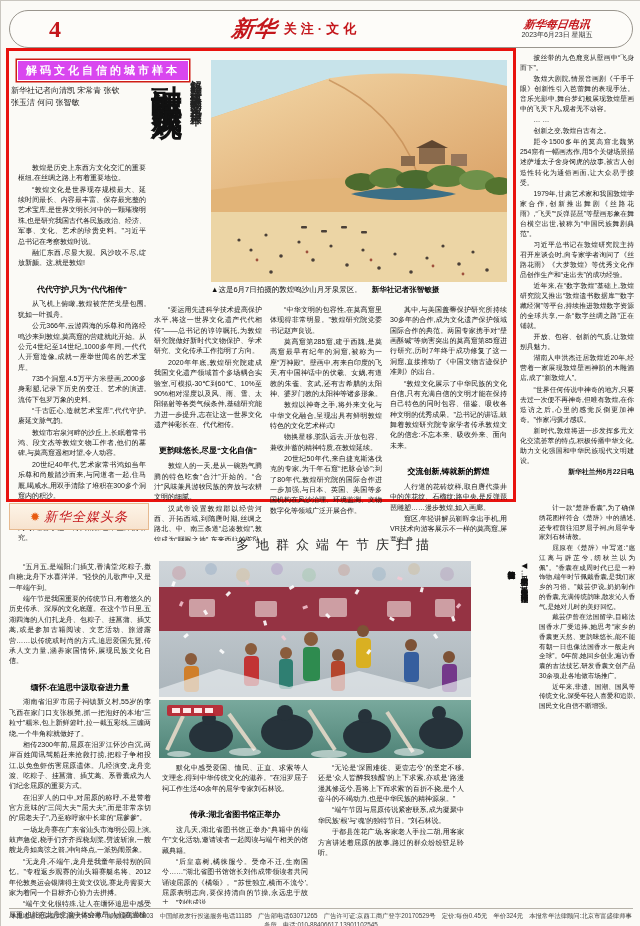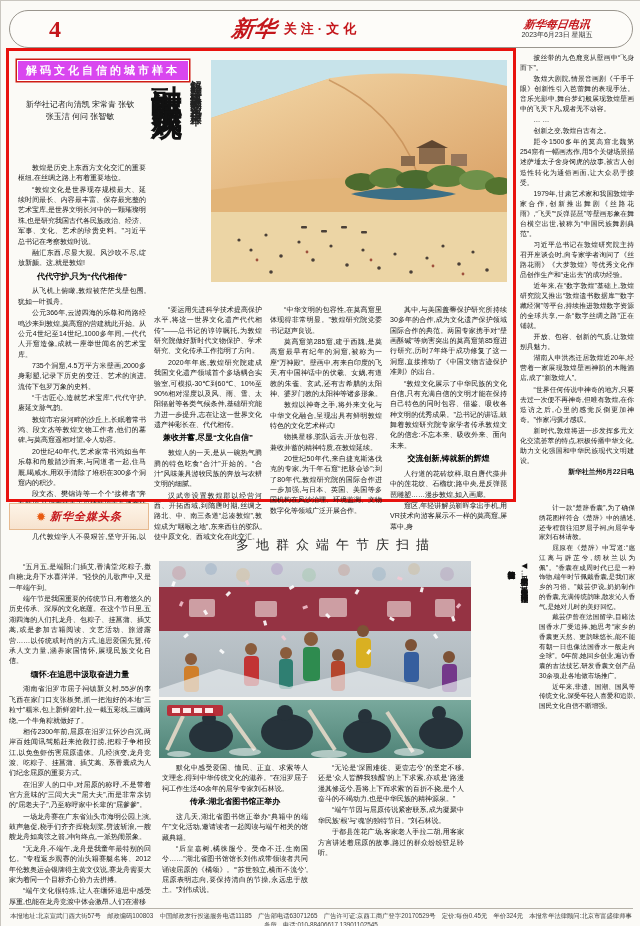--- a/index.html
+++ b/index.html
@@ -15,46 +15,46 @@
   .script{font-style:italic;font-weight:bold;color:#c4171c;transform:skewX(-8deg);}
   .hdr-logo{font-size:22px;}
   .hdr-sec{font-size:13px;font-weight:bold;color:#c4171c;letter-spacing:4px;}
   .hdr-r{width:130px;text-align:center;line-height:1.2;padding-right:10px;}
   .hdr-mast{font-size:11px;}
   .hdr-date{font-size:7px;color:#333;}
   
   .leadbox{position:absolute;left:5px;top:47px;width:504px;height:448px;border:3.5px solid #e8120e;background:#fbfaf6;}
   .leadlabel{position:absolute;left:8px;top:9px;background:#d946ef;color:#fff;font-size:11px;
              font-weight:bold;letter-spacing:3px;padding:3px 9px;box-shadow:0 0 0 1.5px #cf1d14,inset 0 0 0 1px #fff;}
-  .byline{position:absolute;left:2px;top:48px;width:138px;text-align:center;font-size:8px;color:#222;line-height:1.5;}
+  .byline{position:absolute;left:2px;top:34px;width:138px;font-size:8px;color:#222;line-height:1.5;}
   .vheadline{position:absolute;left:136px;top:10px;height:240px;writing-mode:vertical-rl;
              font-family:"Liberation Serif","DejaVu Serif",serif;font-size:31px;font-weight:bold;
              letter-spacing:4px;color:#111;}
   .vsub{position:absolute;left:179px;top:20px;height:215px;writing-mode:vertical-rl;
         font-size:11.5px;font-weight:bold;letter-spacing:2.5px;color:#222;}
   .leadphoto{position:absolute;left:202px;top:9px;width:296px;height:222px;background:#d9c49a;}
   .leadcap{position:absolute;left:202px;top:234px;width:296px;font-size:7.5px;color:#111;}
   .leadcap b{margin-left:10px;}
   
   .col{position:absolute;overflow:hidden;font-size:7px;line-height:1.48;text-align:justify;color:#161616;}
   .col p{margin:0 0 1px;text-indent:2em;}
-  .col p.sub{text-indent:0;text-align:center;font-weight:bold;font-size:8px;margin:2px 0 4px;color:#000;}
+  .col p.sub{text-indent:0;text-align:center;font-weight:bold;font-size:8px;margin:15px 0 4px;color:#000;}
   .col p.cred{text-indent:0;text-align:right;font-weight:bold;}
   .col p.dots{text-indent:2em;letter-spacing:2px;}
   .c-lead1{left:9px;top:112px;width:128px;height:378px;}
   .c-leadA{left:145px;top:254px;width:108px;height:236px;}
   .c-leadB{left:261px;top:254px;width:112px;height:236px;}
   .c-leadC{left:381px;top:254px;width:117px;height:236px;}
   .c-leadR{left:519px;top:52px;width:114px;height:444px;font-size:6.8px;}
   
   .banner{position:absolute;left:8px;top:502px;width:138px;height:25px;display:flex;align-items:center;
           justify-content:center;gap:4px;background:linear-gradient(180deg,#fdf4e7,#f7e3cf);
           border:1px solid #e6b98f;}
   .banner .star{color:#e85a10;font-size:12px;}
-  .banner .btxt{font-size:11px;font-weight:bold;font-style:italic;color:#c4171c;letter-spacing:1px;text-align:right;}
+  .banner .btxt{font-size:13px;font-weight:normal;font-style:italic;color:#c4171c;letter-spacing:1px;text-align:right;}
   .f-head{position:absolute;left:158px;top:497px;width:354px;text-align:center;
           font-family:"Liberation Serif","DejaVu Serif",serif;
           font-size:24px;font-weight:bold;letter-spacing:5px;color:#0d0d0d;}
   .f-subtitle{position:absolute;left:158px;top:535px;width:354px;text-align:center;
           font-size:13px;letter-spacing:7px;color:#2a2a2a;}
   .c-featL{left:8px;top:561px;width:142px;height:364px;}
   .photoA{position:absolute;left:158px;top:560px;width:312px;height:136px;}
   .photoB{position:absolute;left:158px;top:699px;width:312px;height:58px;}
   .vcap{position:absolute;left:474px;top:560px;width:56px;height:197px;writing-mode:vertical-rl;
         font-size:7.5px;line-height:1.75;color:#111;overflow:hidden;}
@@ -153,39 +153,42 @@
         </g>
         <g fill="#8c2f23" opacity="0.8">
           <circle cx="46" cy="200" r="1.4"></circle>
             <circle cx="96" cy="192" r="1.4"></circle>
             <circle cx="160" cy="200" r="1.4"></circle>
           <circle cx="222" cy="206" r="1.4"></circle>
             <circle cx="252" cy="214" r="1.4"></circle>
         </g>
       </svg>
     </div>
+    <div class="leadcap">
+      <span>▲这是6月7日拍摄的敦煌鸣沙山月牙泉景区。</span><b>新华社记者张智敏摄</b>
+    </div>
 
     <div class="col c-lead1">
         <p>敦煌是历史上东西方文化交汇的重要枢纽,在丝绸之路上有着重要地位。</p>
         <p>“敦煌文化是世界现存规模最大、延续时间最长、内容最丰富、保存最完整的艺术宝库,是世界文明长河中的一颗璀璨明珠,也是研究我国古代各民族政治、经济、军事、文化、艺术的珍贵史料。”习近平总书记在考察敦煌时说。</p>
         <p>融汇东西,尽显大观。风沙吹不尽,绽放新颜。这,就是敦煌!</p>
         <p class="sub">代代守护,只为“代代相传”</p>
         <p>从飞机上俯瞰,敦煌被茫茫戈壁包围,犹如一叶孤舟。</p>
         <p>公元366年,云游四海的乐尊和尚路经鸣沙来到敦煌,莫高窟的营建就此开始。从公元4世纪至14世纪,1000多年间,一代代人开窟造像,成就一座举世闻名的艺术宝库。</p>
         <p>735个洞窟,4.5万平方米壁画,2000多身彩塑,记录下历史的变迁、艺术的演进,流传下包罗万象的史料。</p>
         <p>“千古匠心,造就艺术宝库”,代代守护,赓延文脉气韵。</p>
         <p>敦煌市宕泉河畔的沙丘上,长眠着常书鸿、段文杰等敦煌文物工作者,他们的墓碑,与莫高窟遥相对望,令人动容。</p>
         <p>20世纪40年代,艺术家常书鸿如当年乐尊和尚般踏沙而来,与同道者一起,住马厩,喝咸水,用双手清除了堆积在300多个洞窟内的积沙。</p>
         <p>段文杰、樊锦诗等一个个“接棒者”奔向敦煌,他们在致力于保护敦煌文化遗产的同时,埋首于这一博大精深艺术宝库的研究。</p>
         <p>几代敦煌学人不畏艰苦,坚守开拓,以丰硕的研究成果,向敦煌学研究高地迈进。</p>
       </div>
     <div class="col c-leadA">
         <p>“要运用先进科学技术提高保护水平,将这一世界文化遗产代代相传”——总书记的谆谆嘱托,为敦煌研究院做好新时代文物保护、学术研究、文化传承工作指明了方向。</p>
         <p>2020年年底,敦煌研究院建成我国文化遗产领域首个多场耦合实验室,可模拟-30℃到60℃、10%至90%相对湿度以及风、雨、雪、太阳辐射等各类气候条件,基础研究能力进一步提升,志在让这一世界文化遗产神彩长在、代代相传。</p>
-        <p class="sub">兼收并蓄,尽显“文化自信”</p>
+        <p class="sub">更韵味悠长,尽显“文化自信”</p>
         <p>敦煌人的一天,是从一碗热气腾腾的特色吃食“合汁”开始的。“合汁”风味兼具游牧民族的奔放与农耕文明的细腻。</p>
         <p>汉武帝设置敦煌郡以经营河西、开拓西域,到隋唐时期,丝绸之路北、中、南三条道“总凑敦煌”,敦煌成为“咽喉之地”,东来西往的驼队,使中原文化、西域文化在此交汇。</p>
       </div>
     <div class="col c-leadB">
         <p>“中华文明的包容性,在莫高窟里体现得非常明显。”敦煌研究院党委书记赵声良说。</p>
         <p>莫高窟第285窟,建于西魏,是莫高窟最早有纪年的洞窟,被称为一座“万神殿”。壁画中,有来自印度的飞天,有中国神话中的伏羲、女娲,有道教的朱雀、玄武,还有古希腊的太阳神、婆罗门教的太阳神等诸多形象。</p>
         <p>敦煌以神奇之手,将外来文化与中华文化融合,呈现出具有鲜明敦煌特色的文化艺术样式!</p>
         <p>物换星移,驼队远去,开放包容、兼收并蓄的精神特质,在敦煌延续。</p>
         <p>20世纪50年代,来自捷克斯洛伐克的专家,为千年石窟“把脉会诊”;到了80年代,敦煌研究院的国际合作进一步加强,与日本、英国、美国等多国机构在风沙治理、环境监测、文物数字化等领域广泛开展合作。</p>
       </div>

